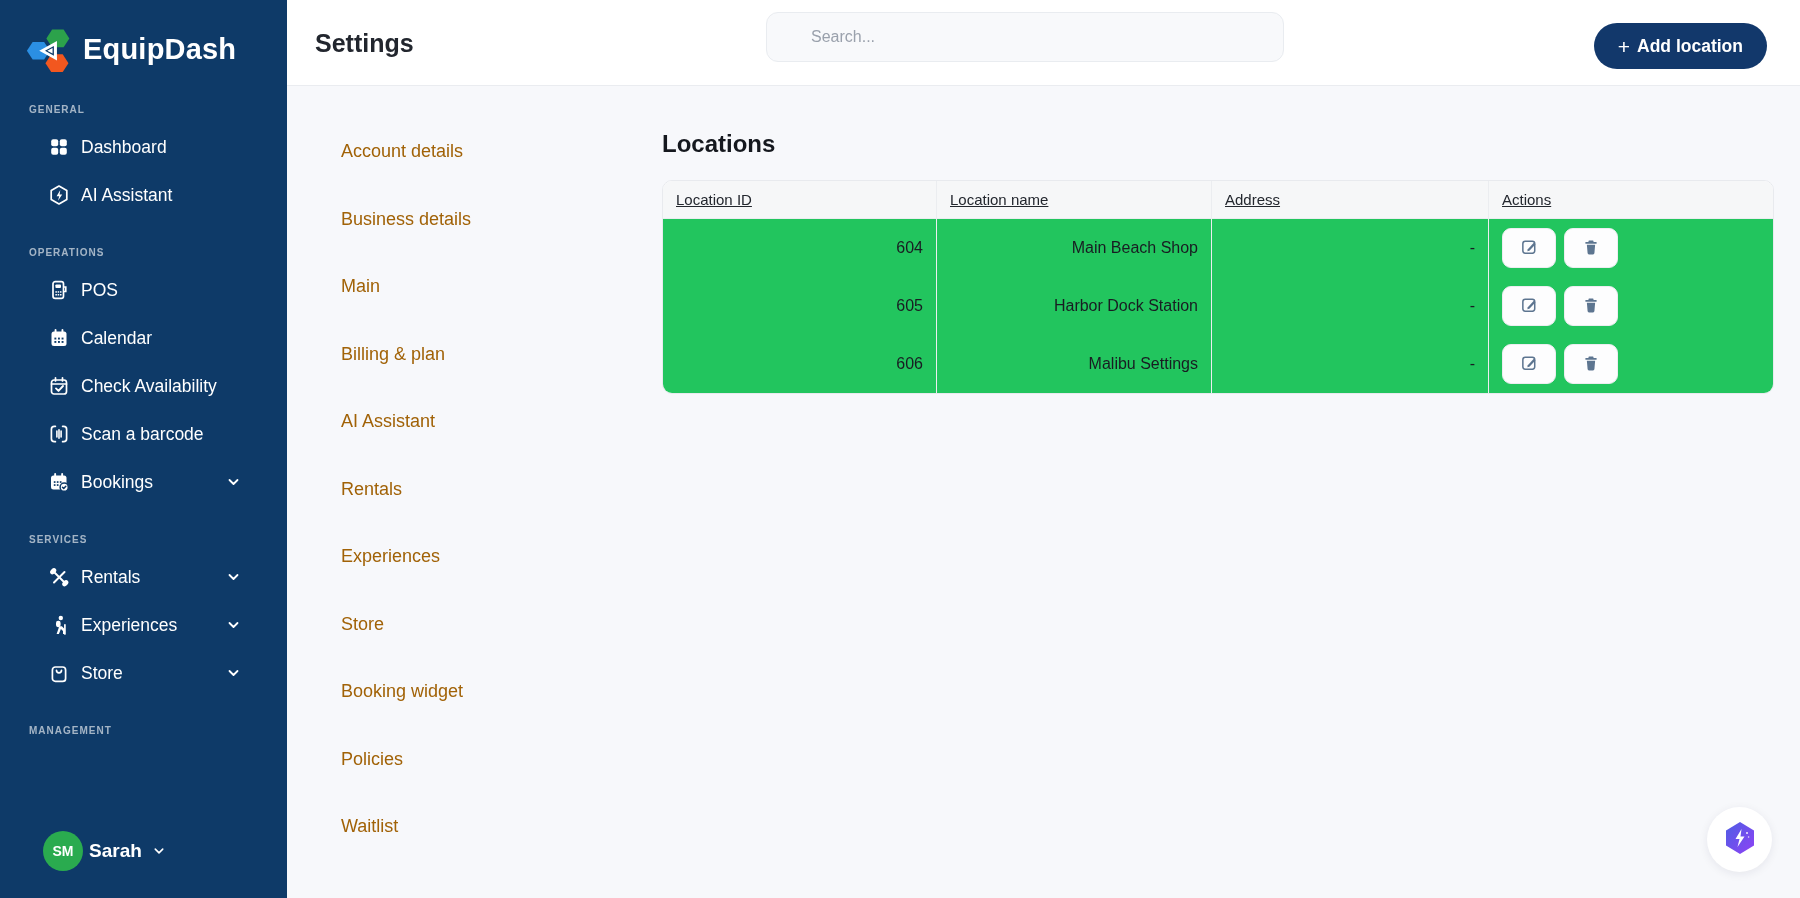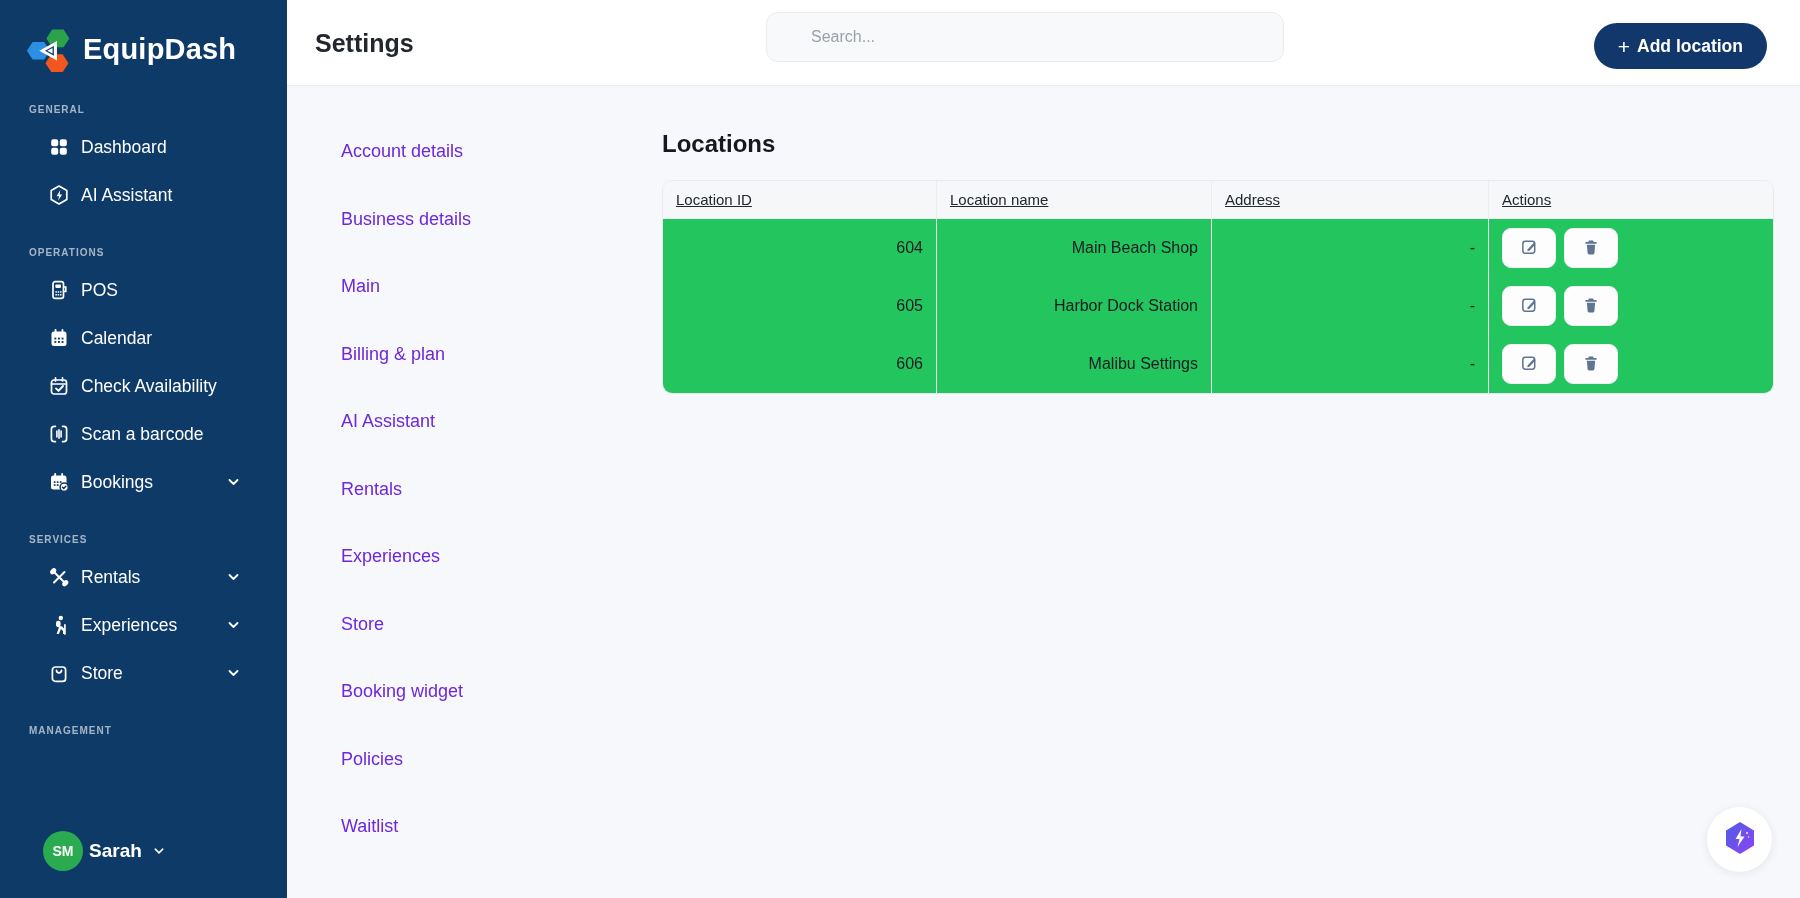--- a/index.html
+++ b/index.html
@@ -39,21 +39,21 @@
   .add-btn{position:absolute;right:33px;top:23px;height:46px;padding:0 24px;border:none;
     border-radius:23px;background:#12386b;color:#fff;font-size:17.5px;font-weight:600;
     display:flex;align-items:center;gap:7px;cursor:pointer;font-family:inherit;}
   .add-btn .plus{font-size:21px;font-weight:400;line-height:1;}
 
   .content{position:absolute;top:86px;left:0;right:0;bottom:0;overflow:hidden;}
 
   
   .settings-menu{position:absolute;left:54px;top:32px;list-style:none;margin:0;padding:0;}
   .settings-menu li{height:67.5px;display:flex;align-items:center;font-size:18px;
-    color:#6d28d9;cursor:pointer;white-space:nowrap;text-align:right;}
+    color:#a16207;cursor:pointer;white-space:nowrap;text-align:right;}
 
   
   .locations{position:absolute;left:375px;top:44px;width:1112px;}
   .locations h2{margin:0 0 22px 0;font-size:24px;font-weight:700;color:#15181e;}
   table.loc{width:1112px;border:1px solid #e8eaee;border-radius:10px;background:#fff;
     border-collapse:separate;border-spacing:0;overflow:hidden;table-layout:fixed;}
   table.loc col.c1{width:274px;} table.loc col.c2{width:275px;}
   table.loc col.c3{width:277px;} table.loc col.c4{width:284px;}
   table.loc th{height:38px;background:#f6f7f8;font-size:15px;font-weight:500;color:#23272e;
     text-align:left;padding:0 13px;border-bottom:1px solid #ebedf0;border-right:1px solid #ebedf0;text-decoration:underline;}

